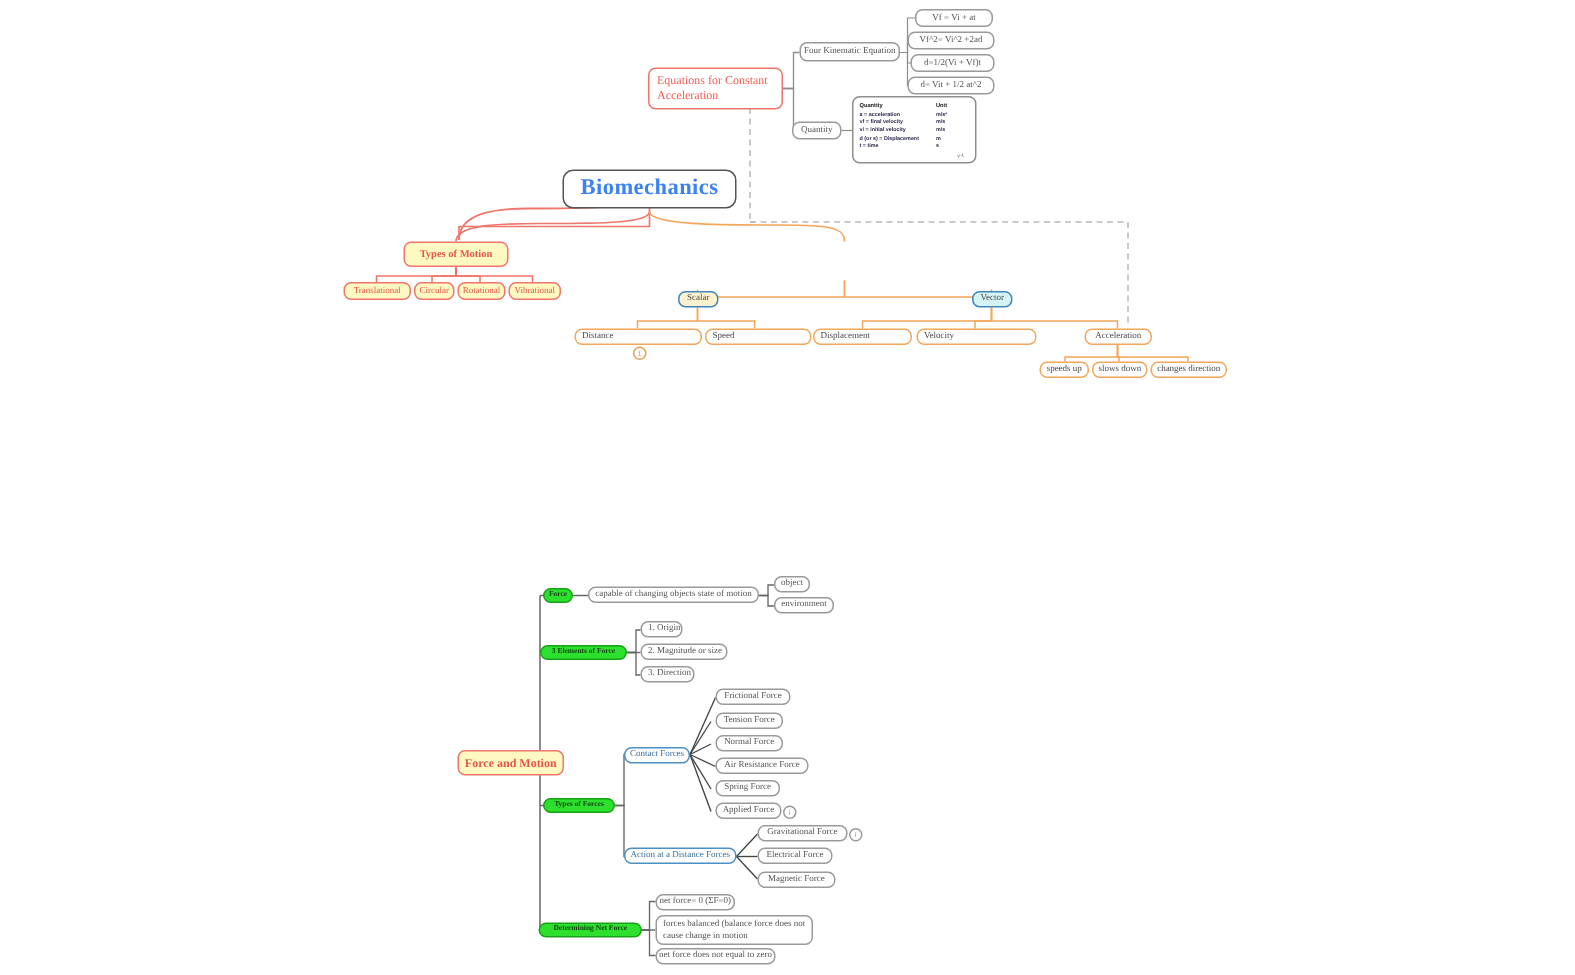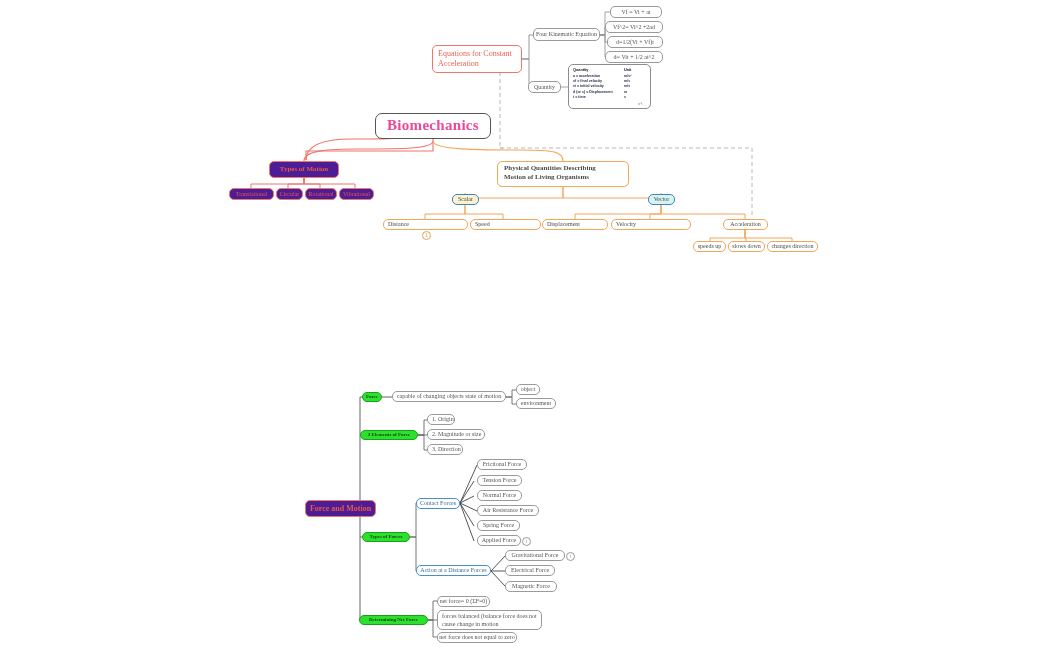--- a/index.html
+++ b/index.html
@@ -8,22 +8,22 @@
   .canvas{position:absolute;left:0;top:0;width:1050px;height:650px;}
   svg.links{position:absolute;left:0;top:0;width:1050px;height:650px;pointer-events:none;}
 
   .node{position:absolute;box-sizing:border-box;border:1px solid #888;border-radius:5px;
         background:#fff;display:flex;align-items:center;justify-content:flex-start;
         padding:1px 4px;line-height:1.15;white-space:nowrap;}
   .node.center{justify-content:center;}
 
   
   .root-main{border:1.4px solid #555;border-radius:7px;background:#fff;
-             font-weight:bold;font-size:15px;color:#ec4899;letter-spacing:.3px;}
-  .red{border:1px solid #f0756a;color:#e8564a;background:#4c1d95;}
+             font-weight:bold;font-size:15px;color:#3b82f6;letter-spacing:.3px;}
+  .red{border:1px solid #f0756a;color:#e8564a;background:#fef9c3;}
   .red-bold{border:1.3px solid #f0756a;color:#ef5f53;background:#fff;font-size:8px;}
   .orange{border:1px solid #f2a65a;color:#4a4a4a;background:#fff;}
   .gray{border:1px solid #9a9a9a;color:#555;background:#fff;}
   .blue{border:1.2px solid #4b90c4;color:#3d6f99;background:#fff;}
   .green-fill{border:1px solid #17a217;background:#2ee02e;color:#123f12;font-weight:bold;}
   .scalar{border:1.2px solid #3f86bd;background:#fdf2cf;color:#4a4a4a;}
   .vector{border:1.2px solid #3f86bd;background:#d6f3f3;color:#4a4a4a;}
 
   .t5{font-size:5px;}
   .t6{font-size:6px;}
@@ -204,25 +204,20 @@
   <div class="node red t6 center" style="left:276px;top:188px;width:27px;height:12px;">
     <span>Circular</span>
   </div>
   <div class="node red t6 center" style="left:305px;top:188px;width:32px;height:12px;">
     <span>Rotational</span>
   </div>
   <div class="node red t6 center" style="left:339px;top:188px;width:35px;height:12px;">
     <span>Vibrational</span>
   </div>
 
-  <div class="node orange t7" style="left:497px;top:161px;width:132px;height:26px;padding:2px 6px;font-weight:bold;
-              display:block;line-height:1.35;">
-    <div>Physical Quantities Describing</div>
-    <div>Motion of Living Organisms</div>
-  </div>
 
   <div class="node scalar t6 center" style="left:452px;top:194px;width:27px;height:11px;">
     <span>Scalar</span>
   </div>
   <div class="node vector t6 center" style="left:648px;top:194px;width:27px;height:11px;">
     <span>Vector</span>
   </div>
 
   <div class="node orange t6" style="left:383px;top:219px;width:85px;height:11px;">
     <span>Distance</span>

